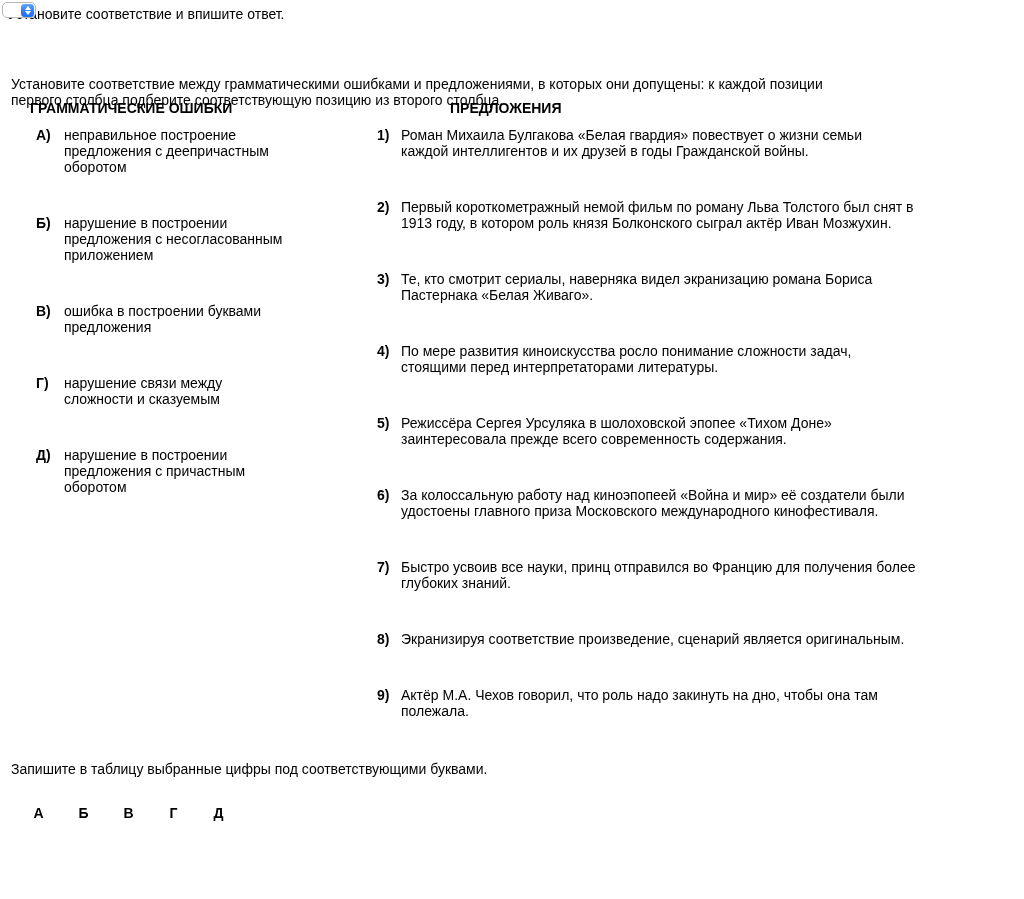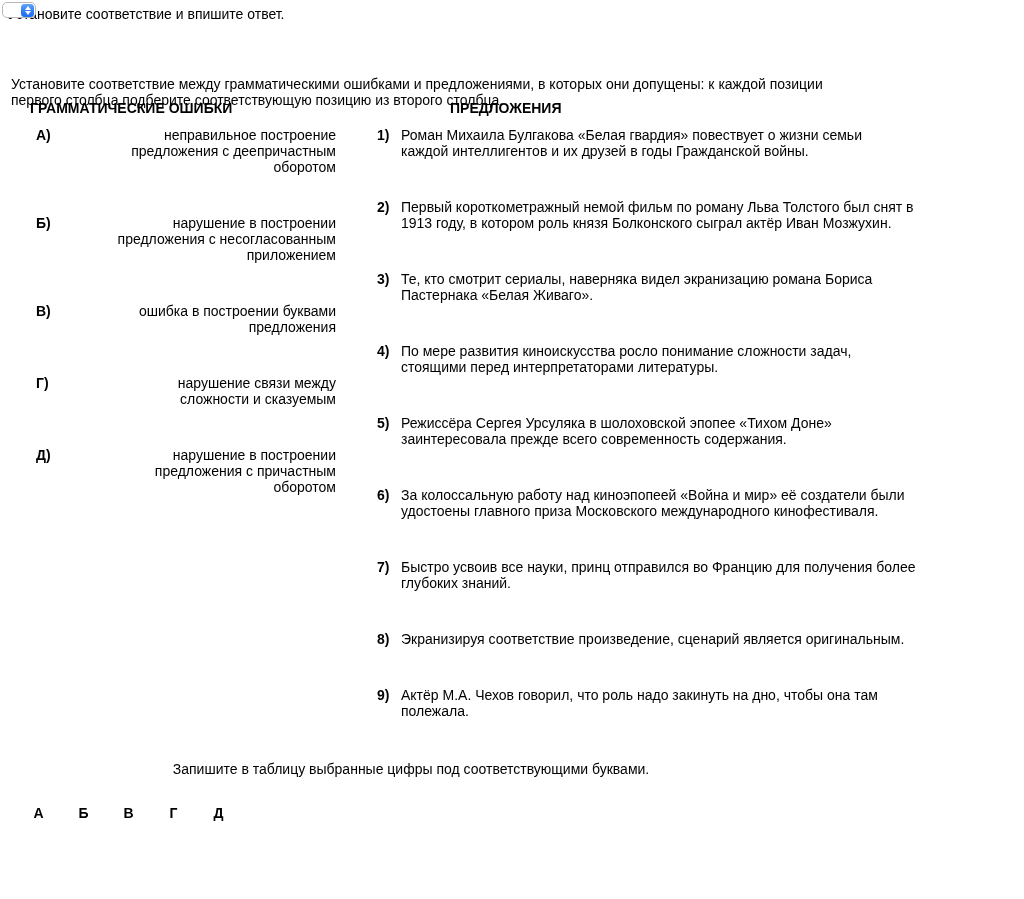--- a/index.html
+++ b/index.html
@@ -39,26 +39,26 @@
   .instruction{left:11px;top:28px;width:1000px;margin-top:48px;}
 
   .col-header{font-weight:bold;text-align:left;}
   .col-header.left{left:30px;top:100px;width:320px;}
   .col-header.right{left:450px;top:100px;width:494px;}
 
   .item{display:flex;}
   .item .marker{font-weight:bold;flex:0 0 auto;}
   .litem{left:36px;width:300px;}
   .litem .marker{width:28px;}
-  .litem .text{width:272px;text-align:right;}
+  .litem .text{width:272px;}
   .ritem{left:377px;width:636px;}
   .ritem .marker{width:24px;}
   .ritem .text{width:612px;}
 
-  .footer-instruction{left:11px;top:761px;width:800px;text-align:center;}
+  .footer-instruction{left:11px;top:761px;width:800px;}
 
   .answer-letters{left:16px;top:805px;display:flex;}
   .answer-letters .letter{
     width:45px;text-align:center;font-weight:bold;
   }
 </style>
 </head>
 <body>
 
 <div class="page">

